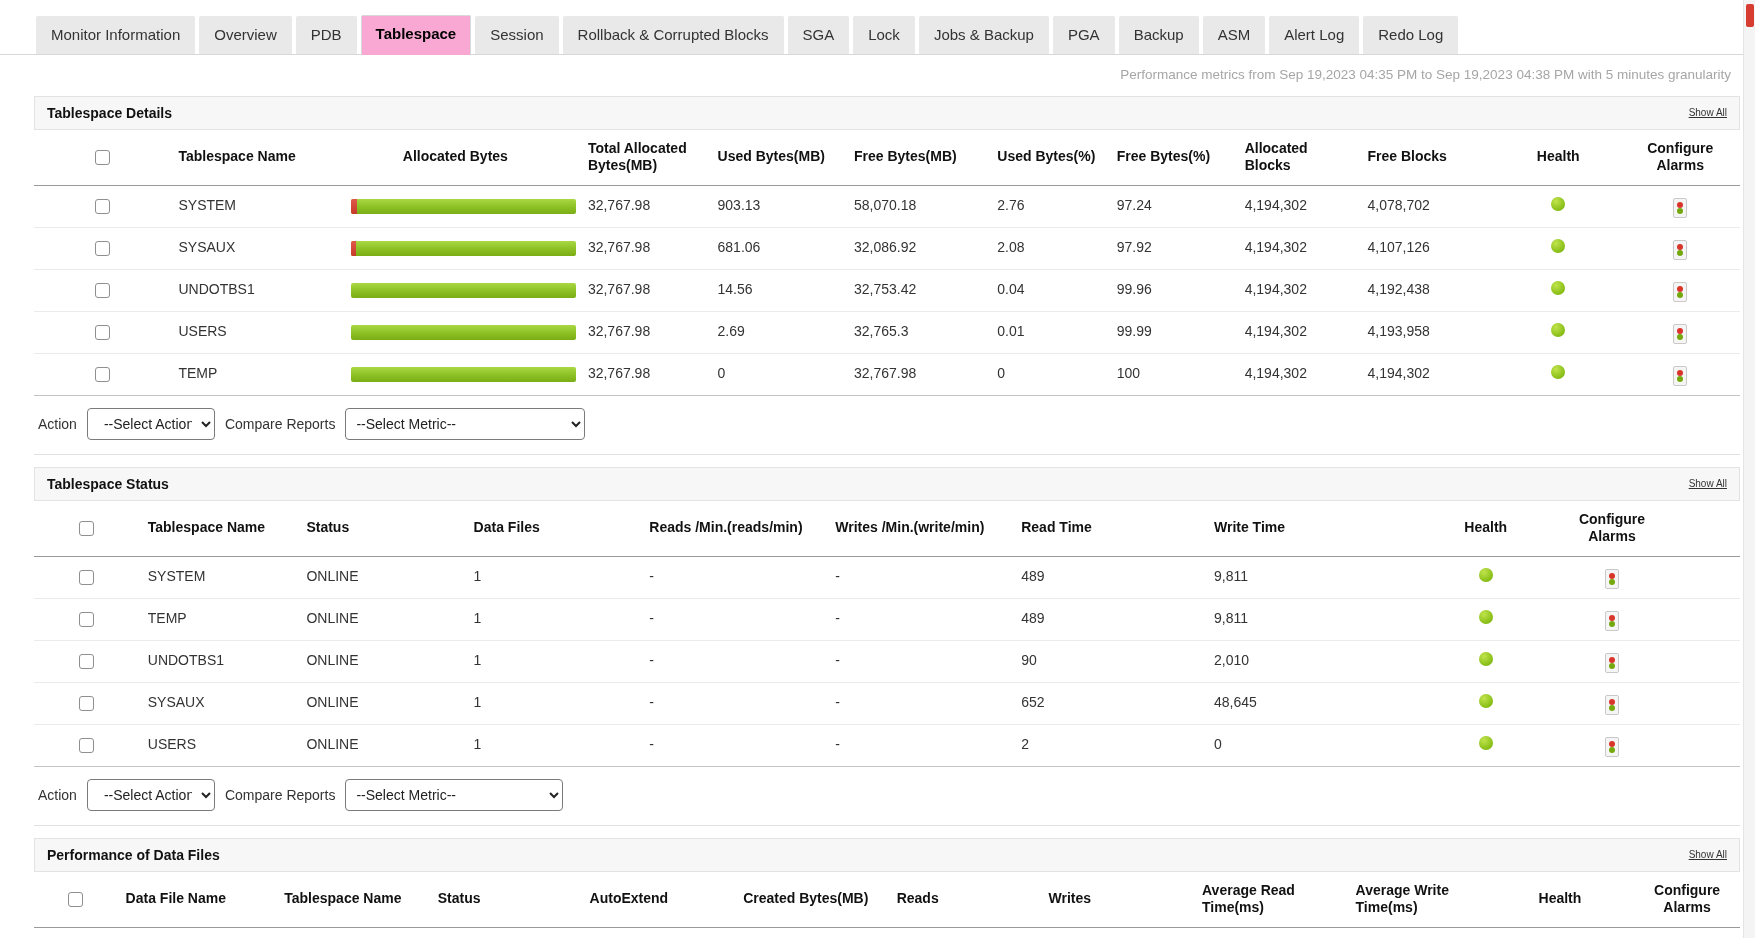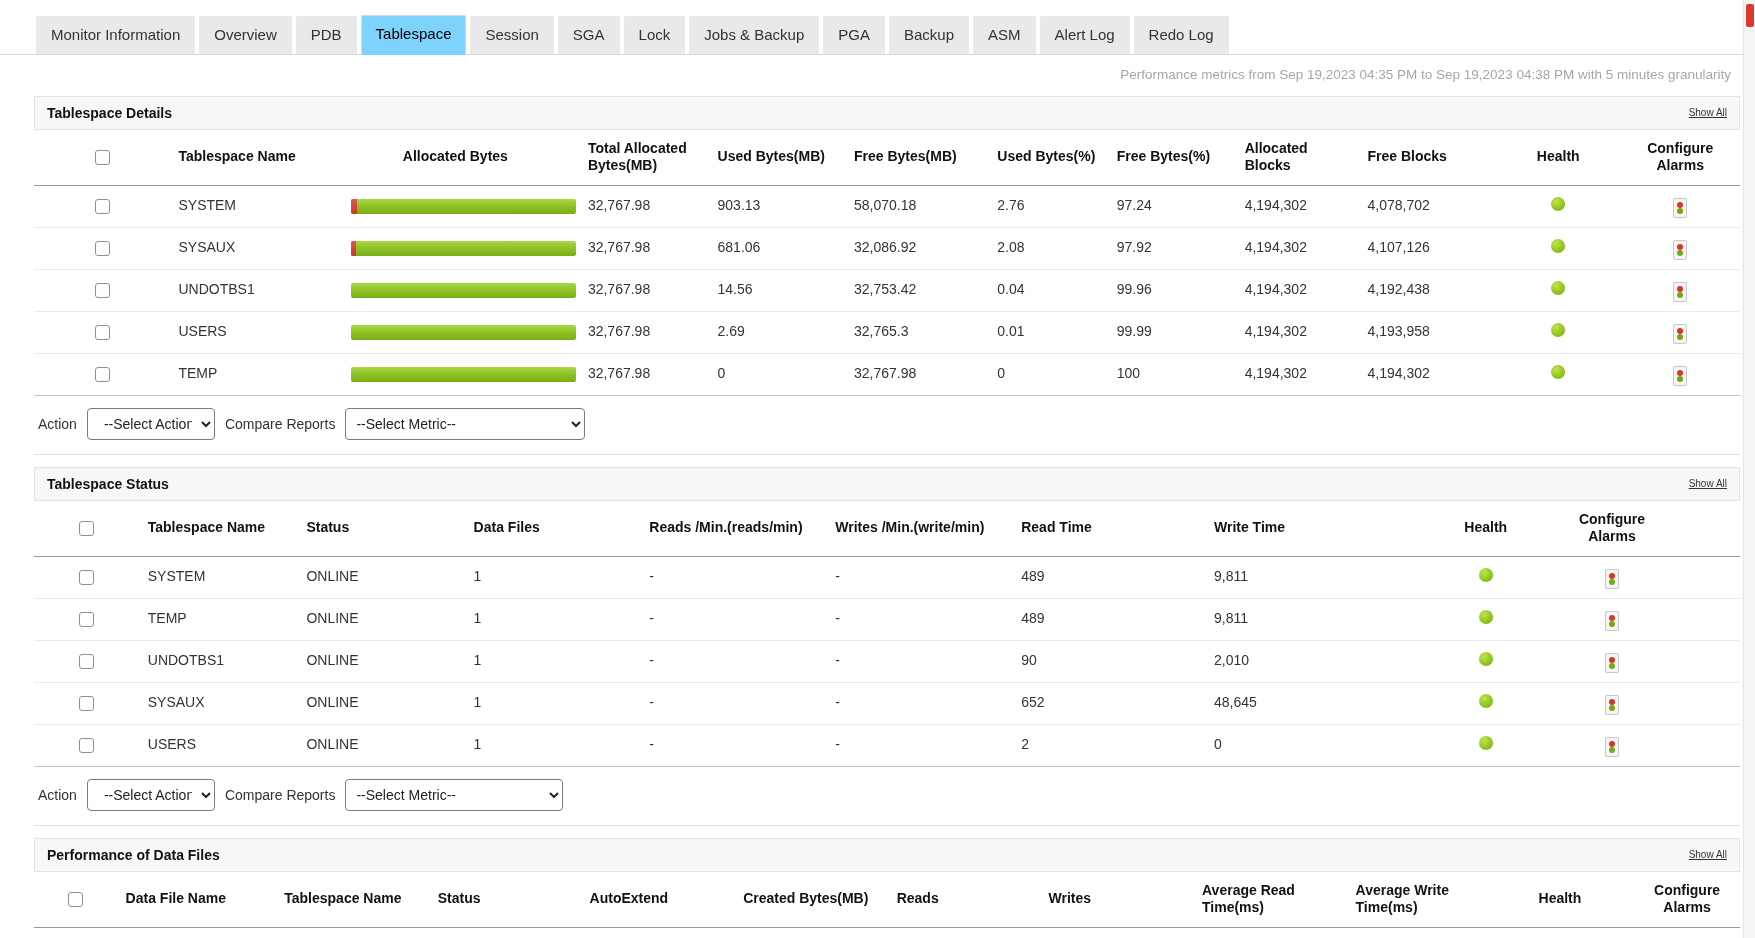--- a/index.html
+++ b/index.html
@@ -14,21 +14,21 @@
     display:flex; align-items:flex-end; gap:4px;
     padding:15px 20px 0 36px;
     border-bottom:1px solid #d8d8d8;
   }
   .tab {
     background:#e9e9e9; border:1px solid #e9e9e9; border-bottom:none;
     padding:10px 14px; font-size:15px; color:#333; white-space:nowrap;
     font-family:inherit; cursor:pointer; border-radius:2px 2px 0 0; line-height:1.1;
   }
   .tab.active {
-    background:#7dd3fc; border-color:#d8d8d8; font-weight:normal;
+    background:#f9a8d4; border-color:#d8d8d8; font-weight:bold;
     margin-bottom:-1px; padding-bottom:12px; color:#000;
   }
   
   .timestamp {
     text-align:right; padding:12px 24px 2px 0;
     color:#a6a6a6; font-size:13.5px;
   }
   
   .section { margin:12px 15px 0 34px; }
   .section-bar {
@@ -111,20 +111,21 @@
   <button class="tab">Monitor Information</button>
 
   <button class="tab">Overview</button>
 
   <button class="tab">PDB</button>
 
   <button class="tab active">Tablespace</button>
 
   <button class="tab">Session</button>
 
+  <button class="tab">Rollback &amp; Corrupted Blocks</button>
 
   <button class="tab">SGA</button>
 
   <button class="tab">Lock</button>
 
   <button class="tab">Jobs &amp; Backup</button>
 
   <button class="tab">PGA</button>
 
   <button class="tab">Backup</button>

